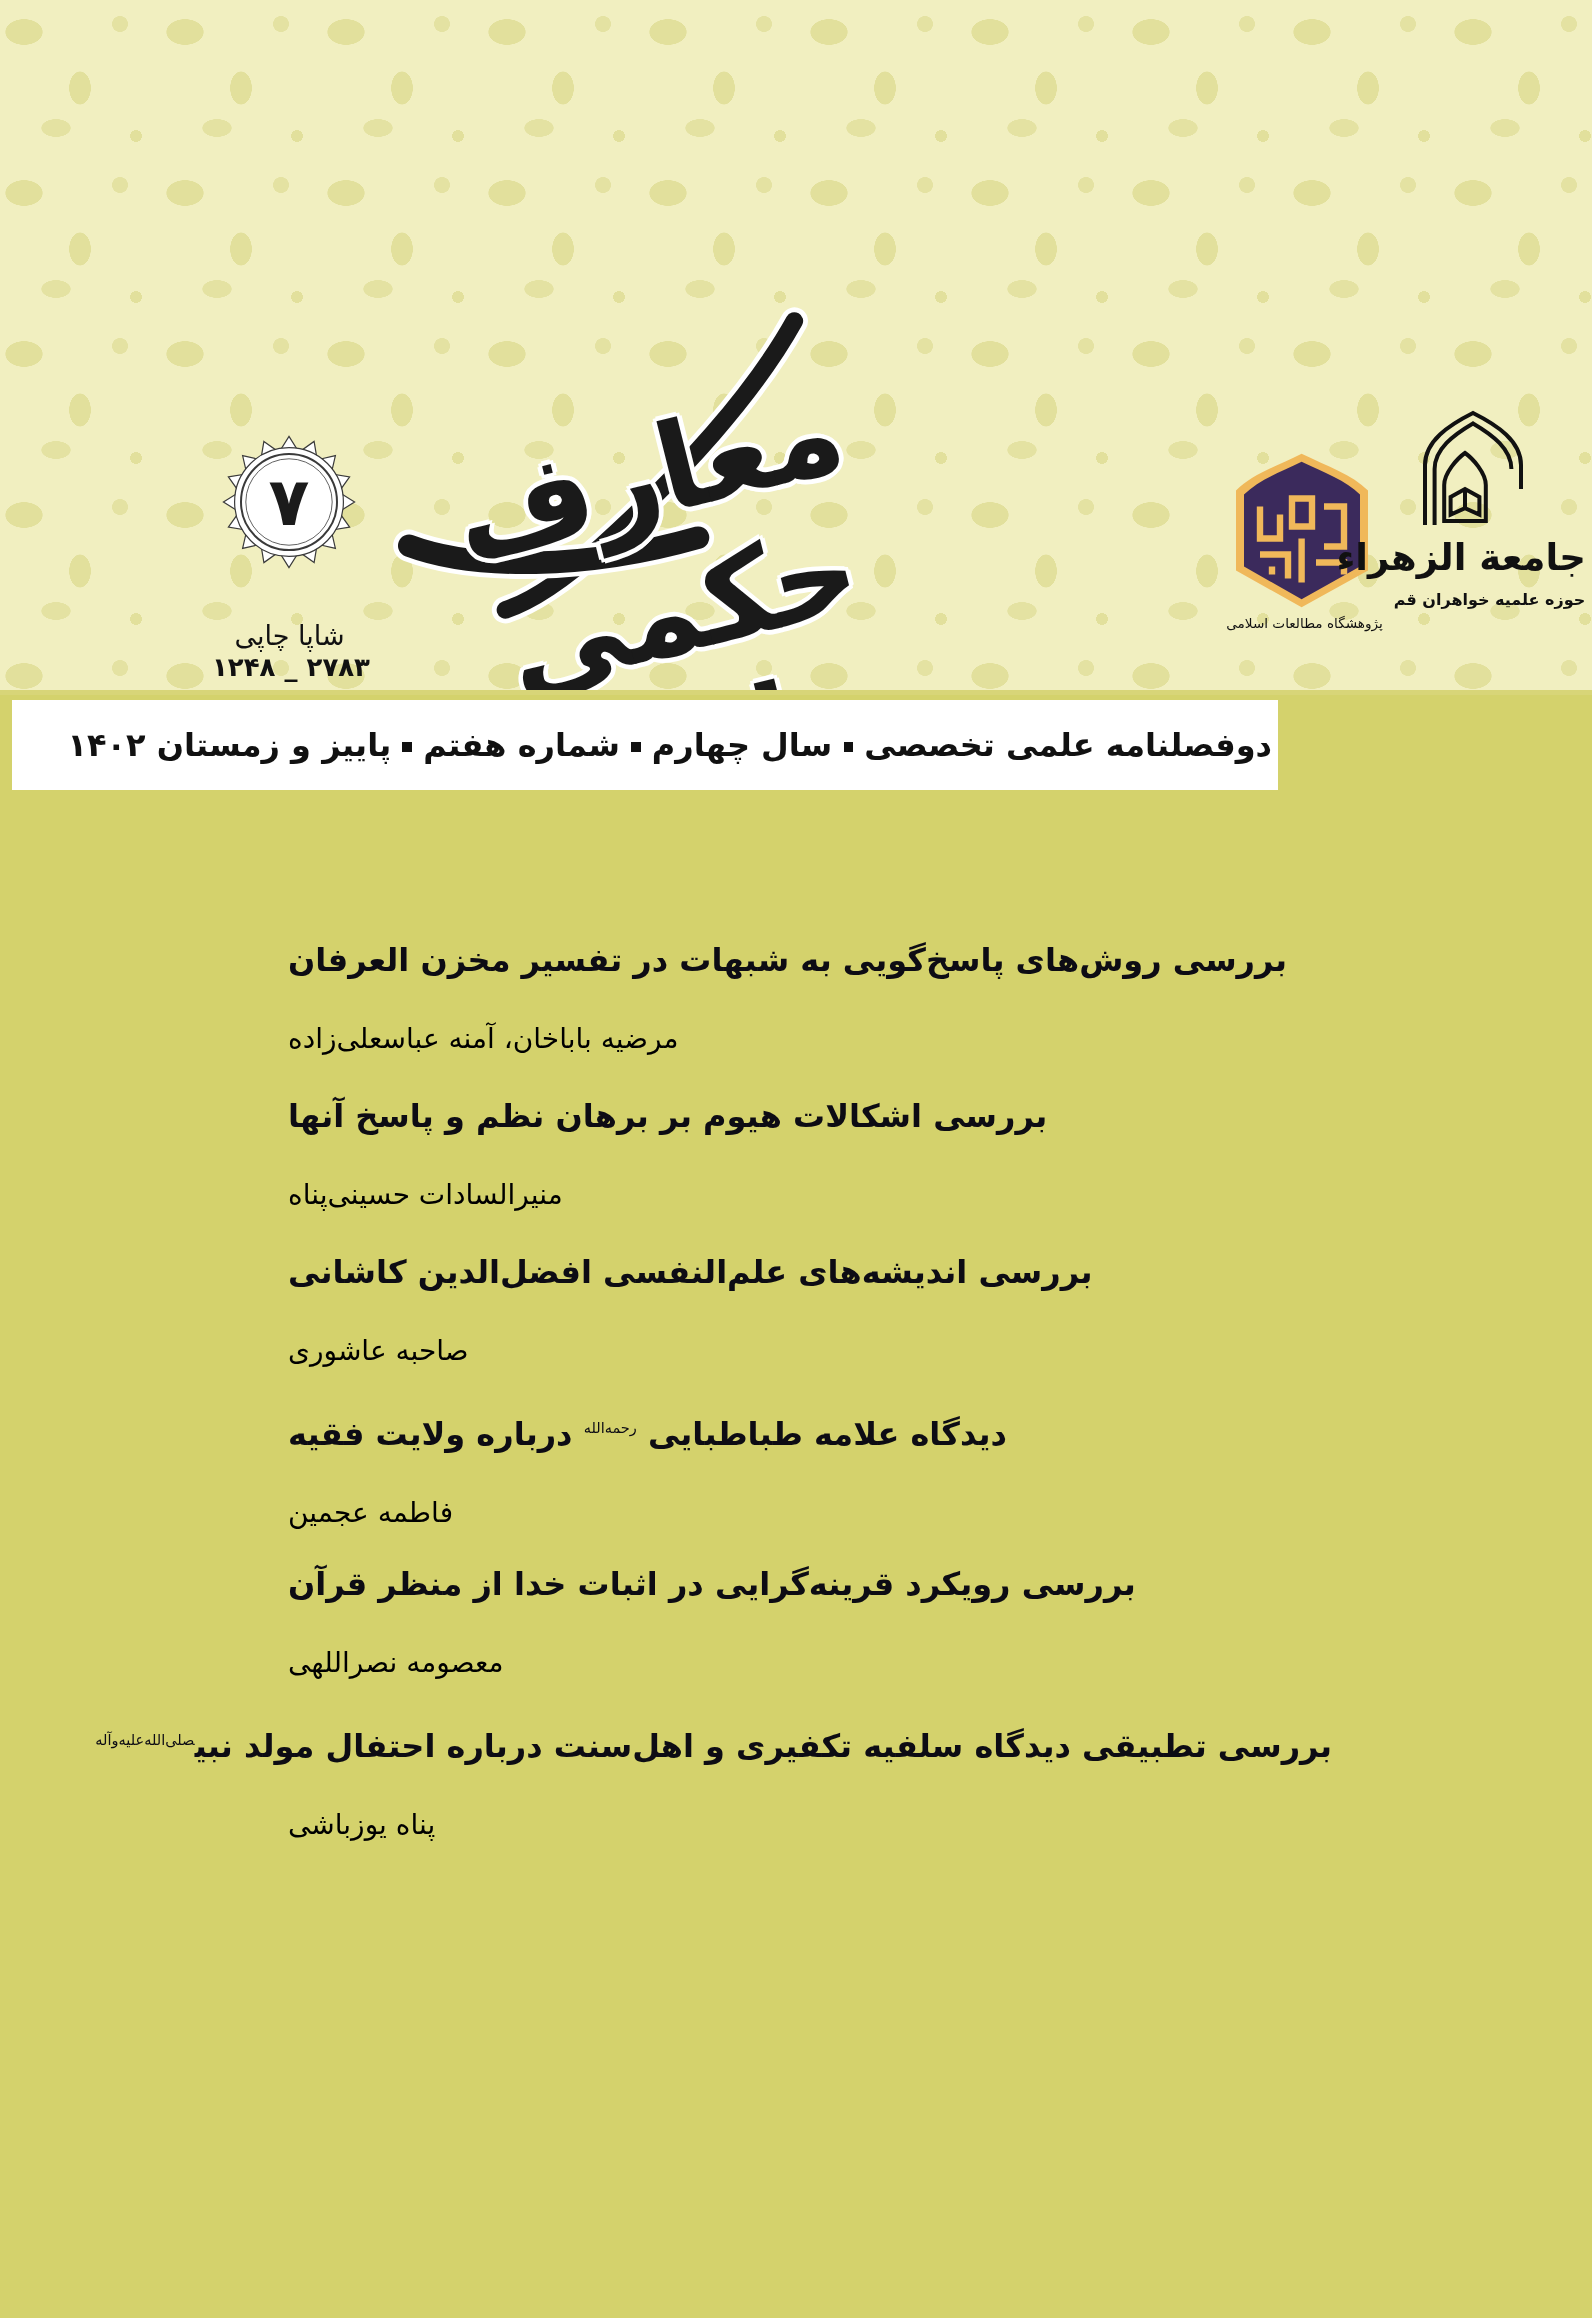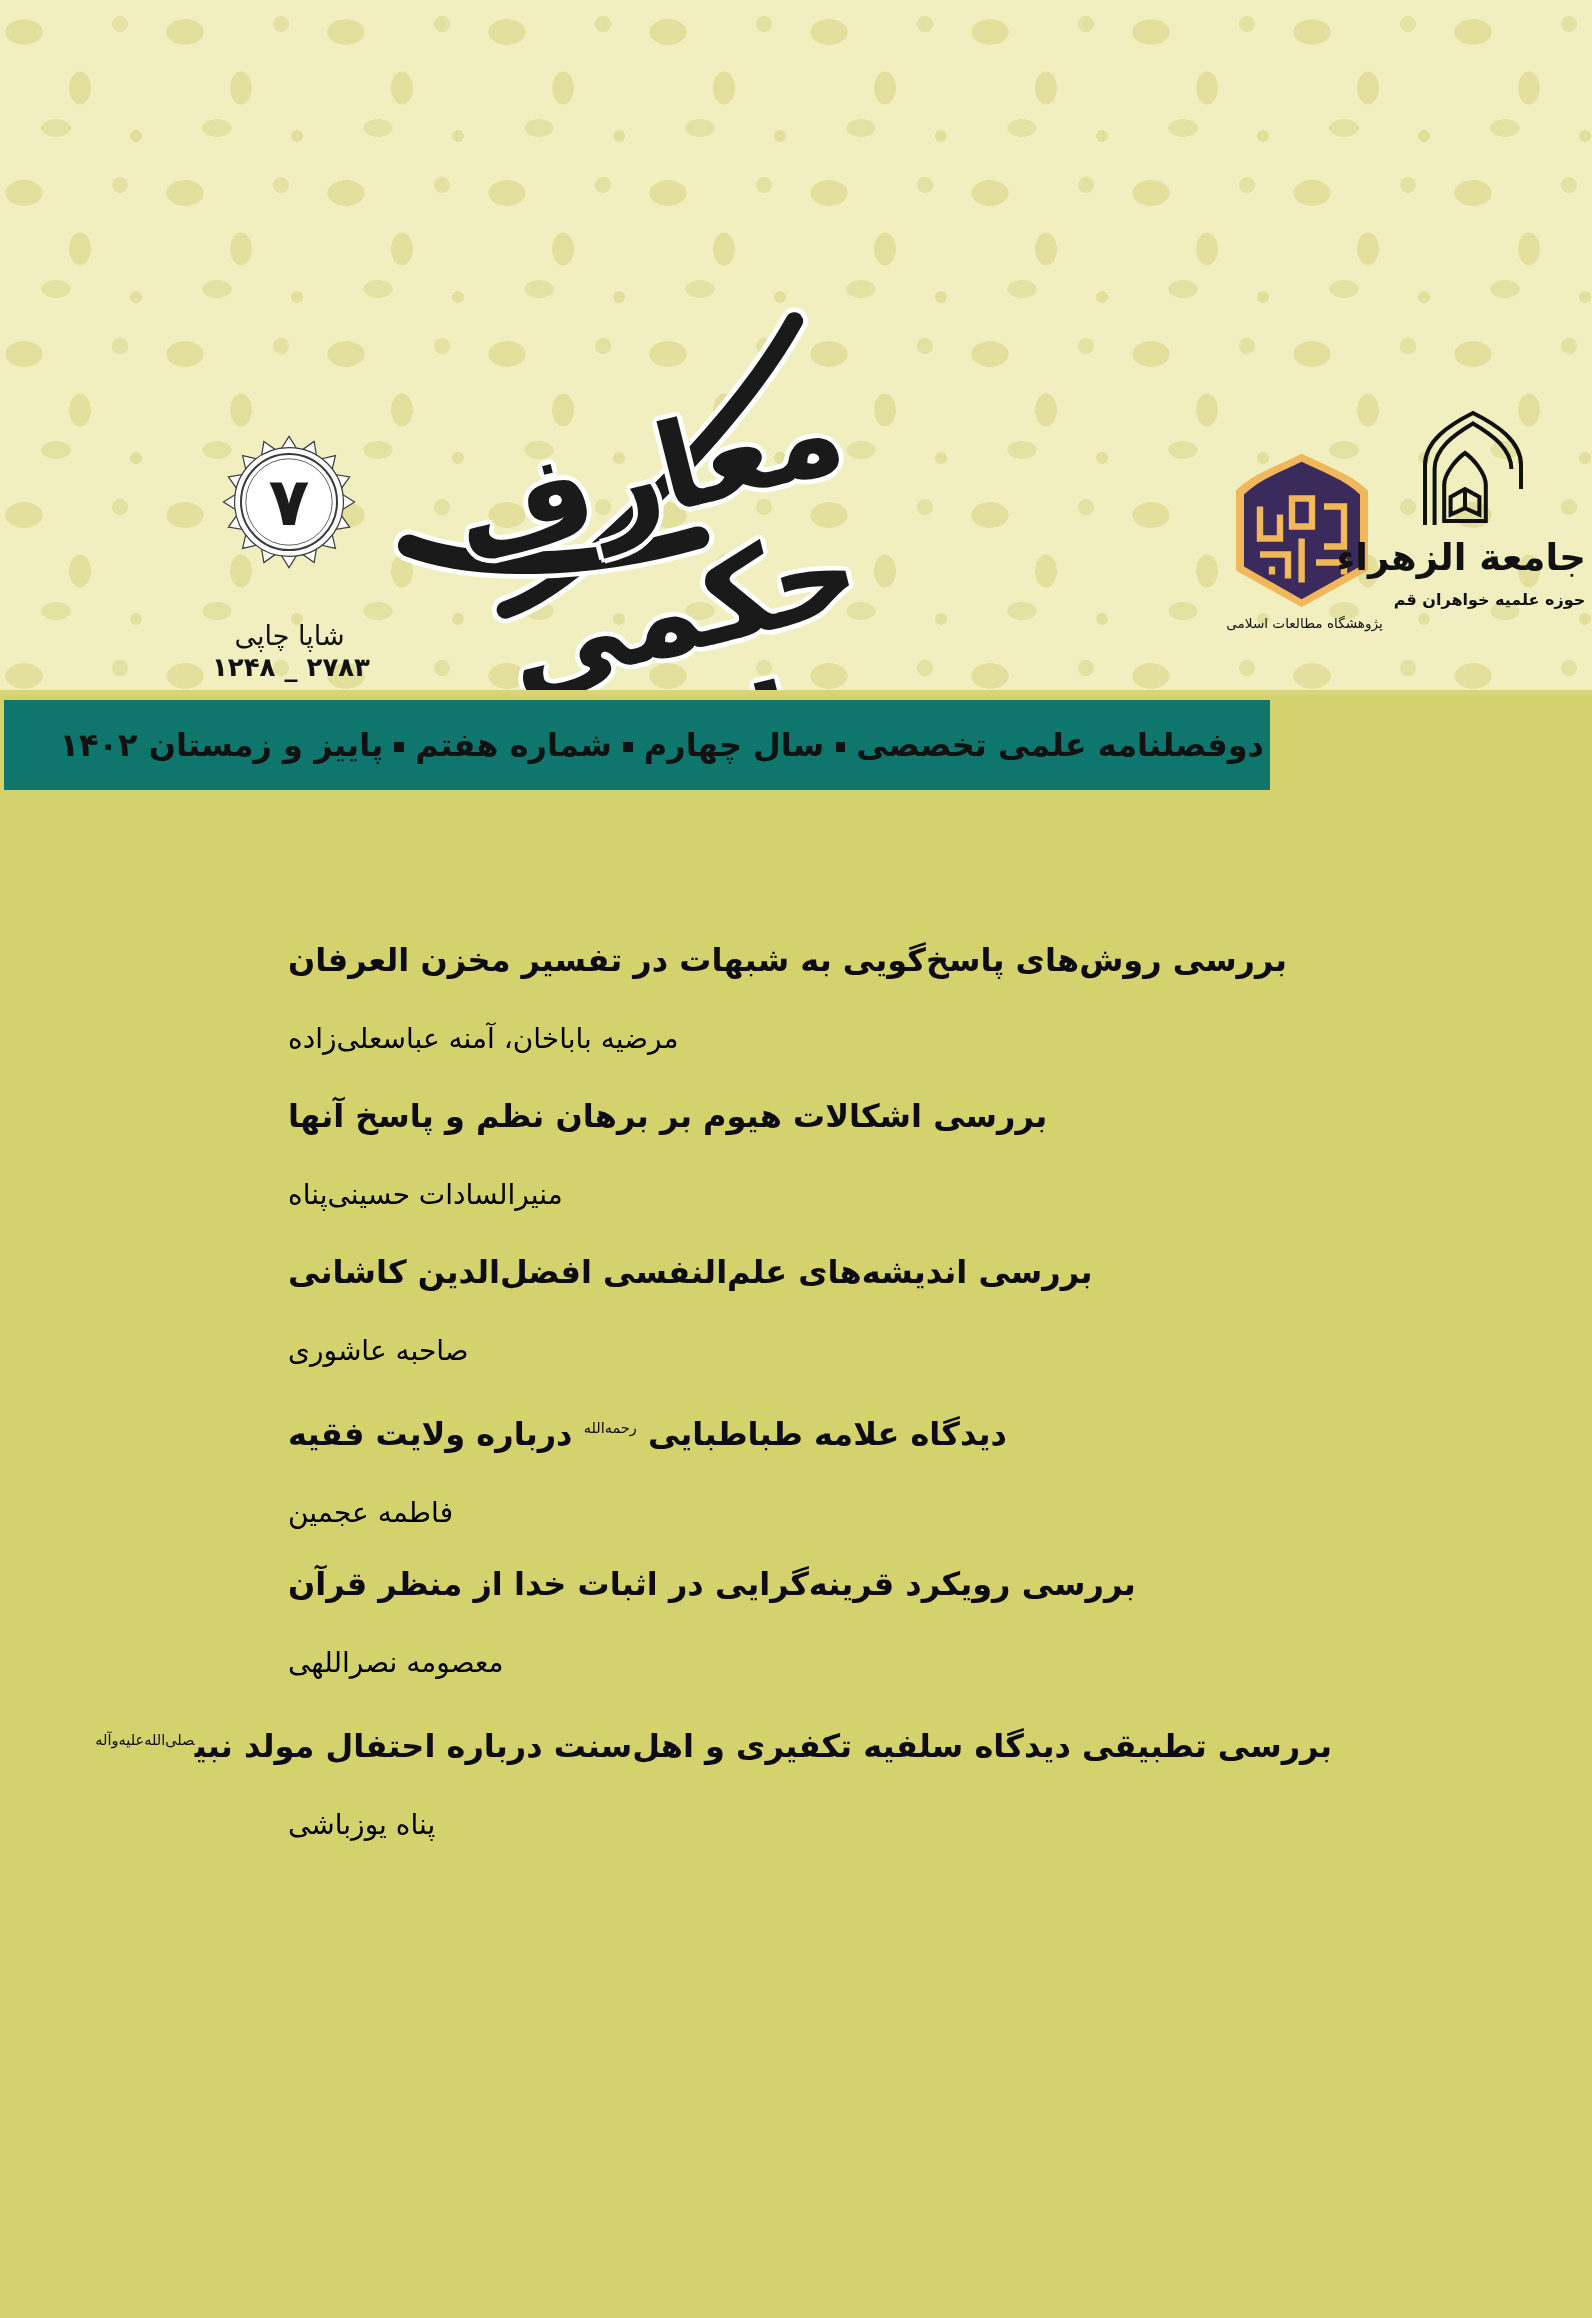--- a/index.html
+++ b/index.html
@@ -132,23 +132,23 @@
       text-align: center;
       direction: rtl;
       font-weight: bold;
       font-size: 16px;
       color: #111;
       white-space: nowrap;
     }
     
     .info-band {
       position: absolute;
-      left: 4px; top: 700px;
+      left: 12px; top: 700px;
       width: 1266px; height: 90px;
-      background: #0f766e;
+      background: #ffffff;
     }
     .info-band-text {
       position: absolute;
       left: 207px; width: 1053px;
       top: 0; height: 90px;
       line-height: 90px;
       direction: rtl;
       text-align: center;
       font-weight: bold;
       font-size: 32px;

